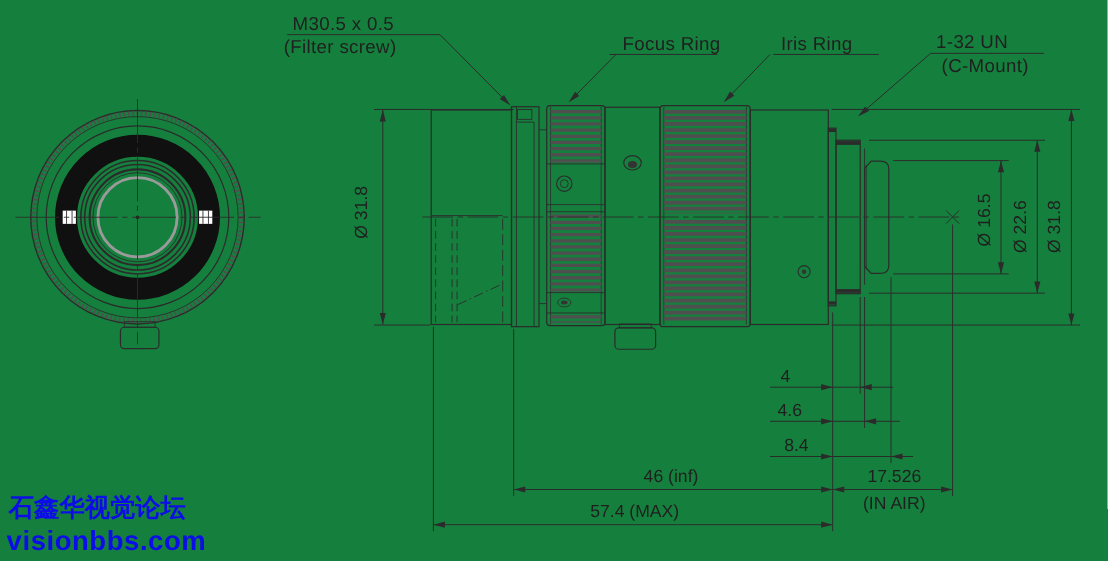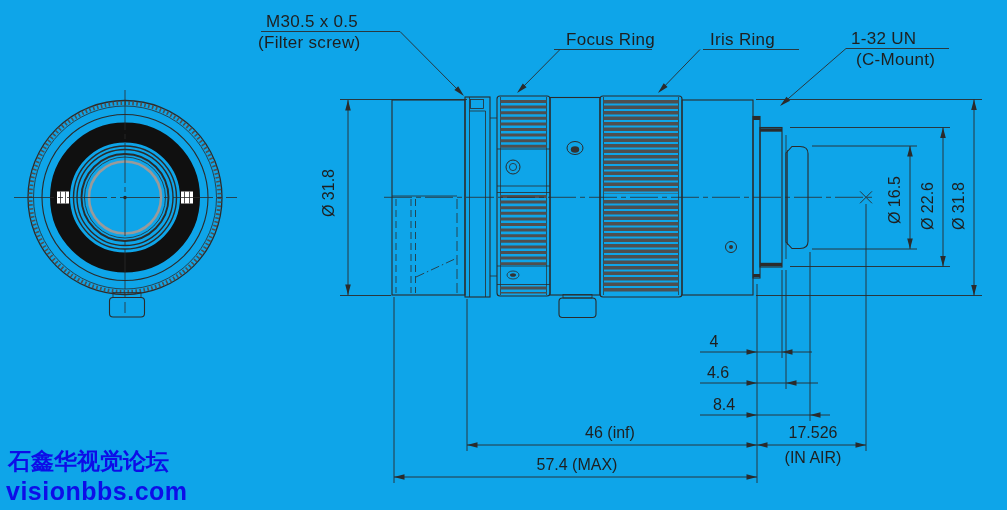--- a/index.html
+++ b/index.html
@@ -1,16 +1,16 @@
 <!DOCTYPE html>
 <html><head>
 <meta charset="utf-8">
 <style>
   html,body{margin:0;padding:0;background:#ffffff;}
-  .stage{position:relative;width:1007px;height:510px;background:#0ea5e9;overflow:hidden;}
+  .stage{position:relative;width:1007px;height:510px;background:#15803d;overflow:hidden;}
   svg{display:block;}
   .t{font-family:"Liberation Sans","DejaVu Sans",sans-serif;fill:#1f1f1f;}
   .cs{font-size:17px;letter-spacing:0.3px;}
   .ds{font-size:16px;}
   .wm1{font-family:"DejaVu Sans","Liberation Sans",sans-serif;font-size:23px;font-weight:bold;}
   .wm2{font-family:"Liberation Sans","DejaVu Sans",sans-serif;font-size:25px;font-weight:bold;letter-spacing:0.5px;}
   .ln{stroke:#2b2b2b;stroke-width:1.1;fill:none;}
   .thin{stroke:#2b2b2b;stroke-width:0.8;fill:none;}
   .dim{stroke:#2b2b2b;stroke-width:0.9;fill:none;}
   .arr{fill:#2b2b2b;stroke:none;}

